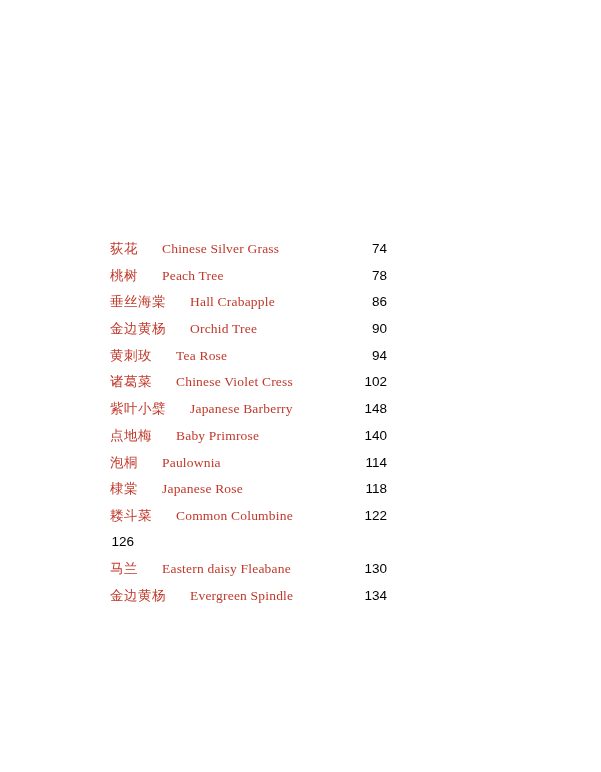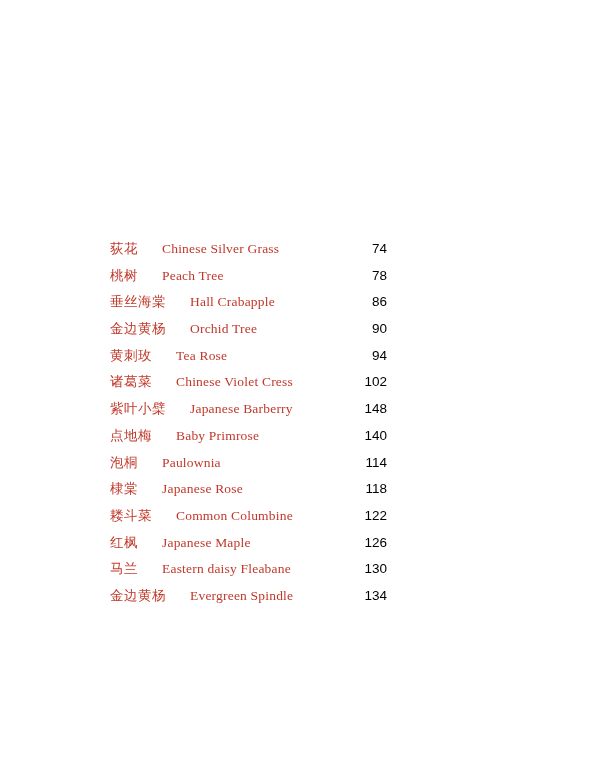--- a/index.html
+++ b/index.html
@@ -134,24 +134,20 @@
         <span class="pg">118</span>
       </div>
       <div class="toc-entry">
         <div class="entry-title">
           <span class="cn">耧斗菜</span>
           <span class="en">Common Columbine</span>
         </div>
         <span class="pg">122</span>
       </div>
       <div class="toc-entry">
-        <div class="entry-title">
-          <span class="cn">红枫</span>
-          <span class="en">Japanese Maple</span>
-        </div>
         <span class="pg">126</span>
       </div>
       <div class="toc-entry">
         <div class="entry-title">
           <span class="cn">马兰</span>
           <span class="en">Eastern daisy Fleabane</span>
         </div>
         <span class="pg">130</span>
       </div>
       <div class="toc-entry">

